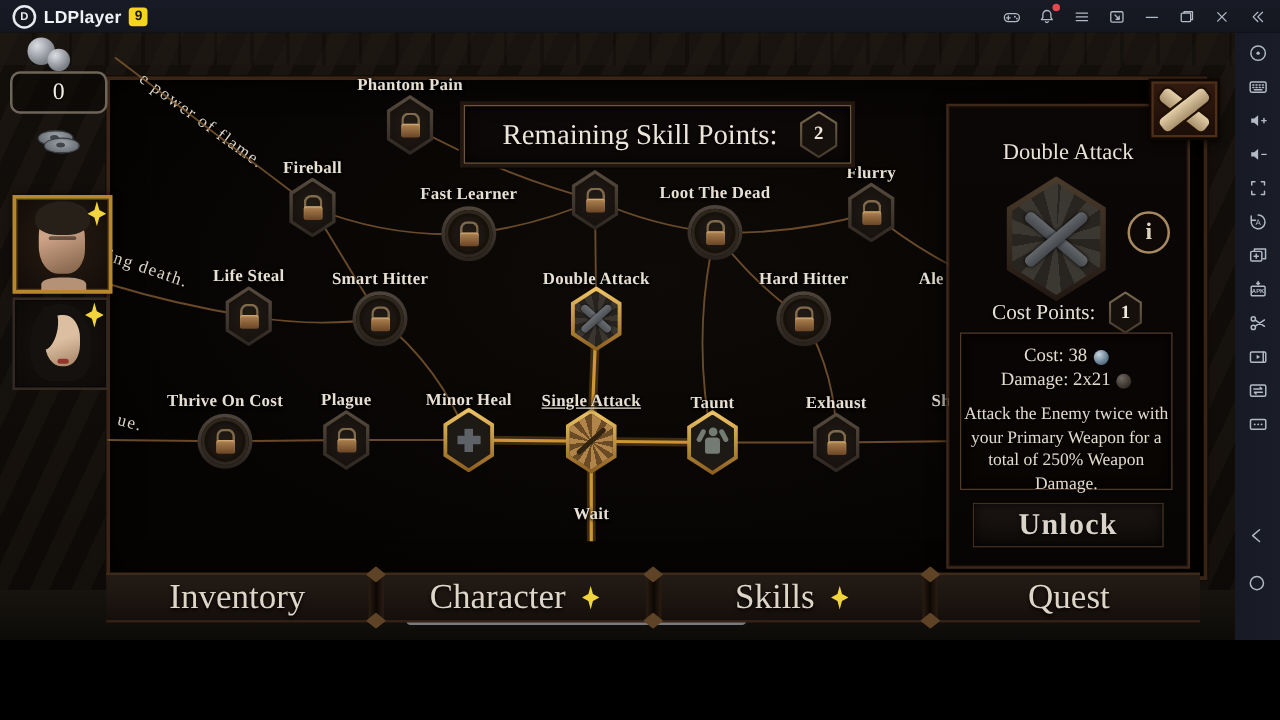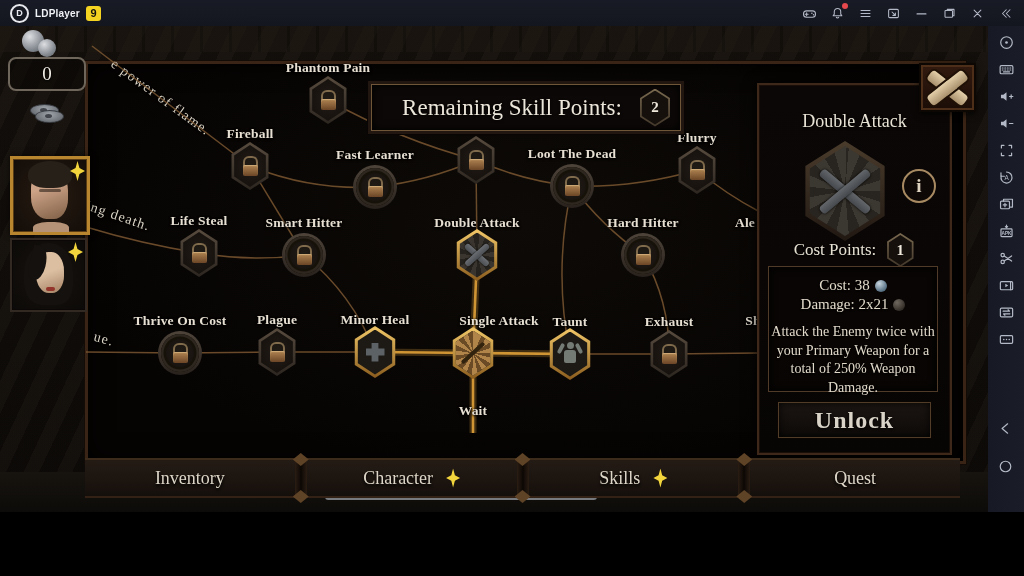--- a/index.html
+++ b/index.html
@@ -2,21 +2,21 @@
 <html><head>
 <meta charset="utf-8">
 <style>
   html,body{margin:0;padding:0;background:#000;}
   #stage{position:relative;width:1024px;height:576px;overflow:hidden;background:#000;font-family:"Liberation Serif",serif;}
 
   
   #titlebar{position:absolute;left:0;top:0;width:1024px;height:26px;background:linear-gradient(#181a25,#14161f);display:flex;align-items:center;justify-content:space-between;z-index:20;font-family:"Liberation Sans",sans-serif;}
   #logo-area{display:flex;align-items:center;gap:6px;padding-left:10px;}
   #logo-ring{width:15px;height:15px;border:2px solid #e7e9ee;border-radius:50%;color:#e7e9ee;font:700 9px "Liberation Sans",sans-serif;display:flex;align-items:center;justify-content:center;}
-  #app-name{color:#f0f2f6;font-size:10px;font-weight:700;letter-spacing:.2px;}
+  #app-name{color:#f0f2f6;font-size:14px;font-weight:700;letter-spacing:.2px;}
   #ver-badge{width:15px;height:15px;border-radius:3px;background:#f5d321;color:#15150f;font:700 11px "Liberation Sans",sans-serif;display:flex;align-items:center;justify-content:center;}
   #tb-icons{display:flex;align-items:center;gap:11px;padding-right:10px;}
   .tbicon{position:relative;background:none;border:none;padding:1px;display:flex;align-items:center;cursor:default;}
   .tbicon svg{width:15px;height:15px;}
   .reddot{position:absolute;right:-2px;top:-2px;width:6px;height:6px;border-radius:50%;background:#e5484d;}
 
   
   #toolbar{position:absolute;left:988px;top:26px;width:36px;height:486px;background:linear-gradient(90deg,#171a24,#1a1d28);z-index:19;}
   #toolbar-icons{display:flex;flex-direction:column;align-items:center;gap:10px;padding-top:8px;}
   .toolicon{background:none;border:none;padding:0;display:flex;cursor:default;}
@@ -93,21 +93,21 @@
   #unlockbtn{position:absolute;left:18px;top:316px;width:155px;height:38px;background:linear-gradient(#1c1613,#0d0a08);border:1px solid #080503;box-shadow:inset 0 0 0 1px #51-aug3c27, inset 0 0 10px #000;box-shadow:inset 0 0 0 1px #513c27, inset 0 0 10px #000;color:#dad4c8;font:700 24px "Liberation Serif",serif;letter-spacing:1px;text-shadow:0 1px 3px #000;cursor:pointer;}
 
   
   #closebtn{position:absolute;left:919px;top:37px;width:57px;height:49px;background:linear-gradient(#321a0f,#1b0d07);border:2px solid #0d0703;box-shadow:inset 0 0 0 2px #4c2e19,0 2px 6px rgba(0,0,0,.7);z-index:7;cursor:pointer;padding:0;}
   #closebtn i{position:absolute;left:4px;top:17px;width:45px;height:12px;border-radius:4px;background:linear-gradient(#e3cfa9,#a8906c);box-shadow:0 0 0 2px #201106;}
   #closebtn .x1{transform:rotate(38deg);} #closebtn .x2{transform:rotate(-38deg);}
 
   
   #tabbar{position:absolute;left:85px;top:432px;width:875px;height:40px;background:linear-gradient(#241b15,#150f0b);border-top:2px solid #3c2a1a;border-bottom:2px solid #32-fil2114;border-bottom:2px solid #322114;box-sizing:border-box;display:flex;z-index:6;}
   .tab{flex:1;display:flex;align-items:center;justify-content:center;gap:13px;cursor:pointer;}
-  .tab span{font-size:18px;color:#ddd6c8;text-shadow:0 2px 3px #000;text-align:center;}
+  .tab span{font-size:28px;color:#ddd6c8;text-shadow:0 2px 3px #000;text-align:center;}
   .tabsep{position:relative;width:12px;background:linear-gradient(90deg,#2a1d13,#0c0704,#2a1d13);}
   .tabsep::before,.tabsep::after{content:"";position:absolute;left:-2px;width:16px;height:13px;background:#5f4326;clip-path:polygon(50% 0,100% 50%,50% 100%,0 50%);}
   .tabsep::before{top:-7px;} .tabsep::after{bottom:-7px;}
   .star4{display:inline-block;width:14px;height:19px;background:#f2d43c;clip-path:polygon(50% 0,63% 35%,100% 50%,63% 65%,50% 100%,37% 65%,0 50%,37% 35%);filter:drop-shadow(0 0 3px rgba(250,220,90,.9));}
 
   
   #understrip{position:absolute;left:0;top:446px;width:988px;height:40px;background:linear-gradient(#17140f,#0d0b09);z-index:1;}
   #gesturebar{position:absolute;left:325px;top:21px;width:272px;height:7px;border-radius:4px;background:#9aa0a8;opacity:.75;cursor:grab;}
 
   
@@ -354,21 +354,21 @@
             <span class="crs"></span>
           </div>
         </div>
         <div class="nlabel" style="left: 375px; top: 286px; text-align: center;">Minor Heal</div>
         <div class="node hex unlocked" style="left: 473px; top: 327px;">
           <div class="ninner">
             <span class="ray"></span>
             <span class="swd"></span>
           </div>
         </div>
-        <div class="nlabel" style="left: 499px; top: 287px;">Single Attack</div>
+        <div class="nlabel" style="left: 473px; top: 287px; text-decoration: underline;">Single Attack</div>
         <div class="node hex unlocked" style="left: 570px; top: 328px;">
           <div class="ninner">
             <span class="fig">
               <span class="hd"></span>
               <span class="a1"></span>
               <span class="a2"></span>
               <span class="tor"></span>
             </span>
           </div>
         </div>

